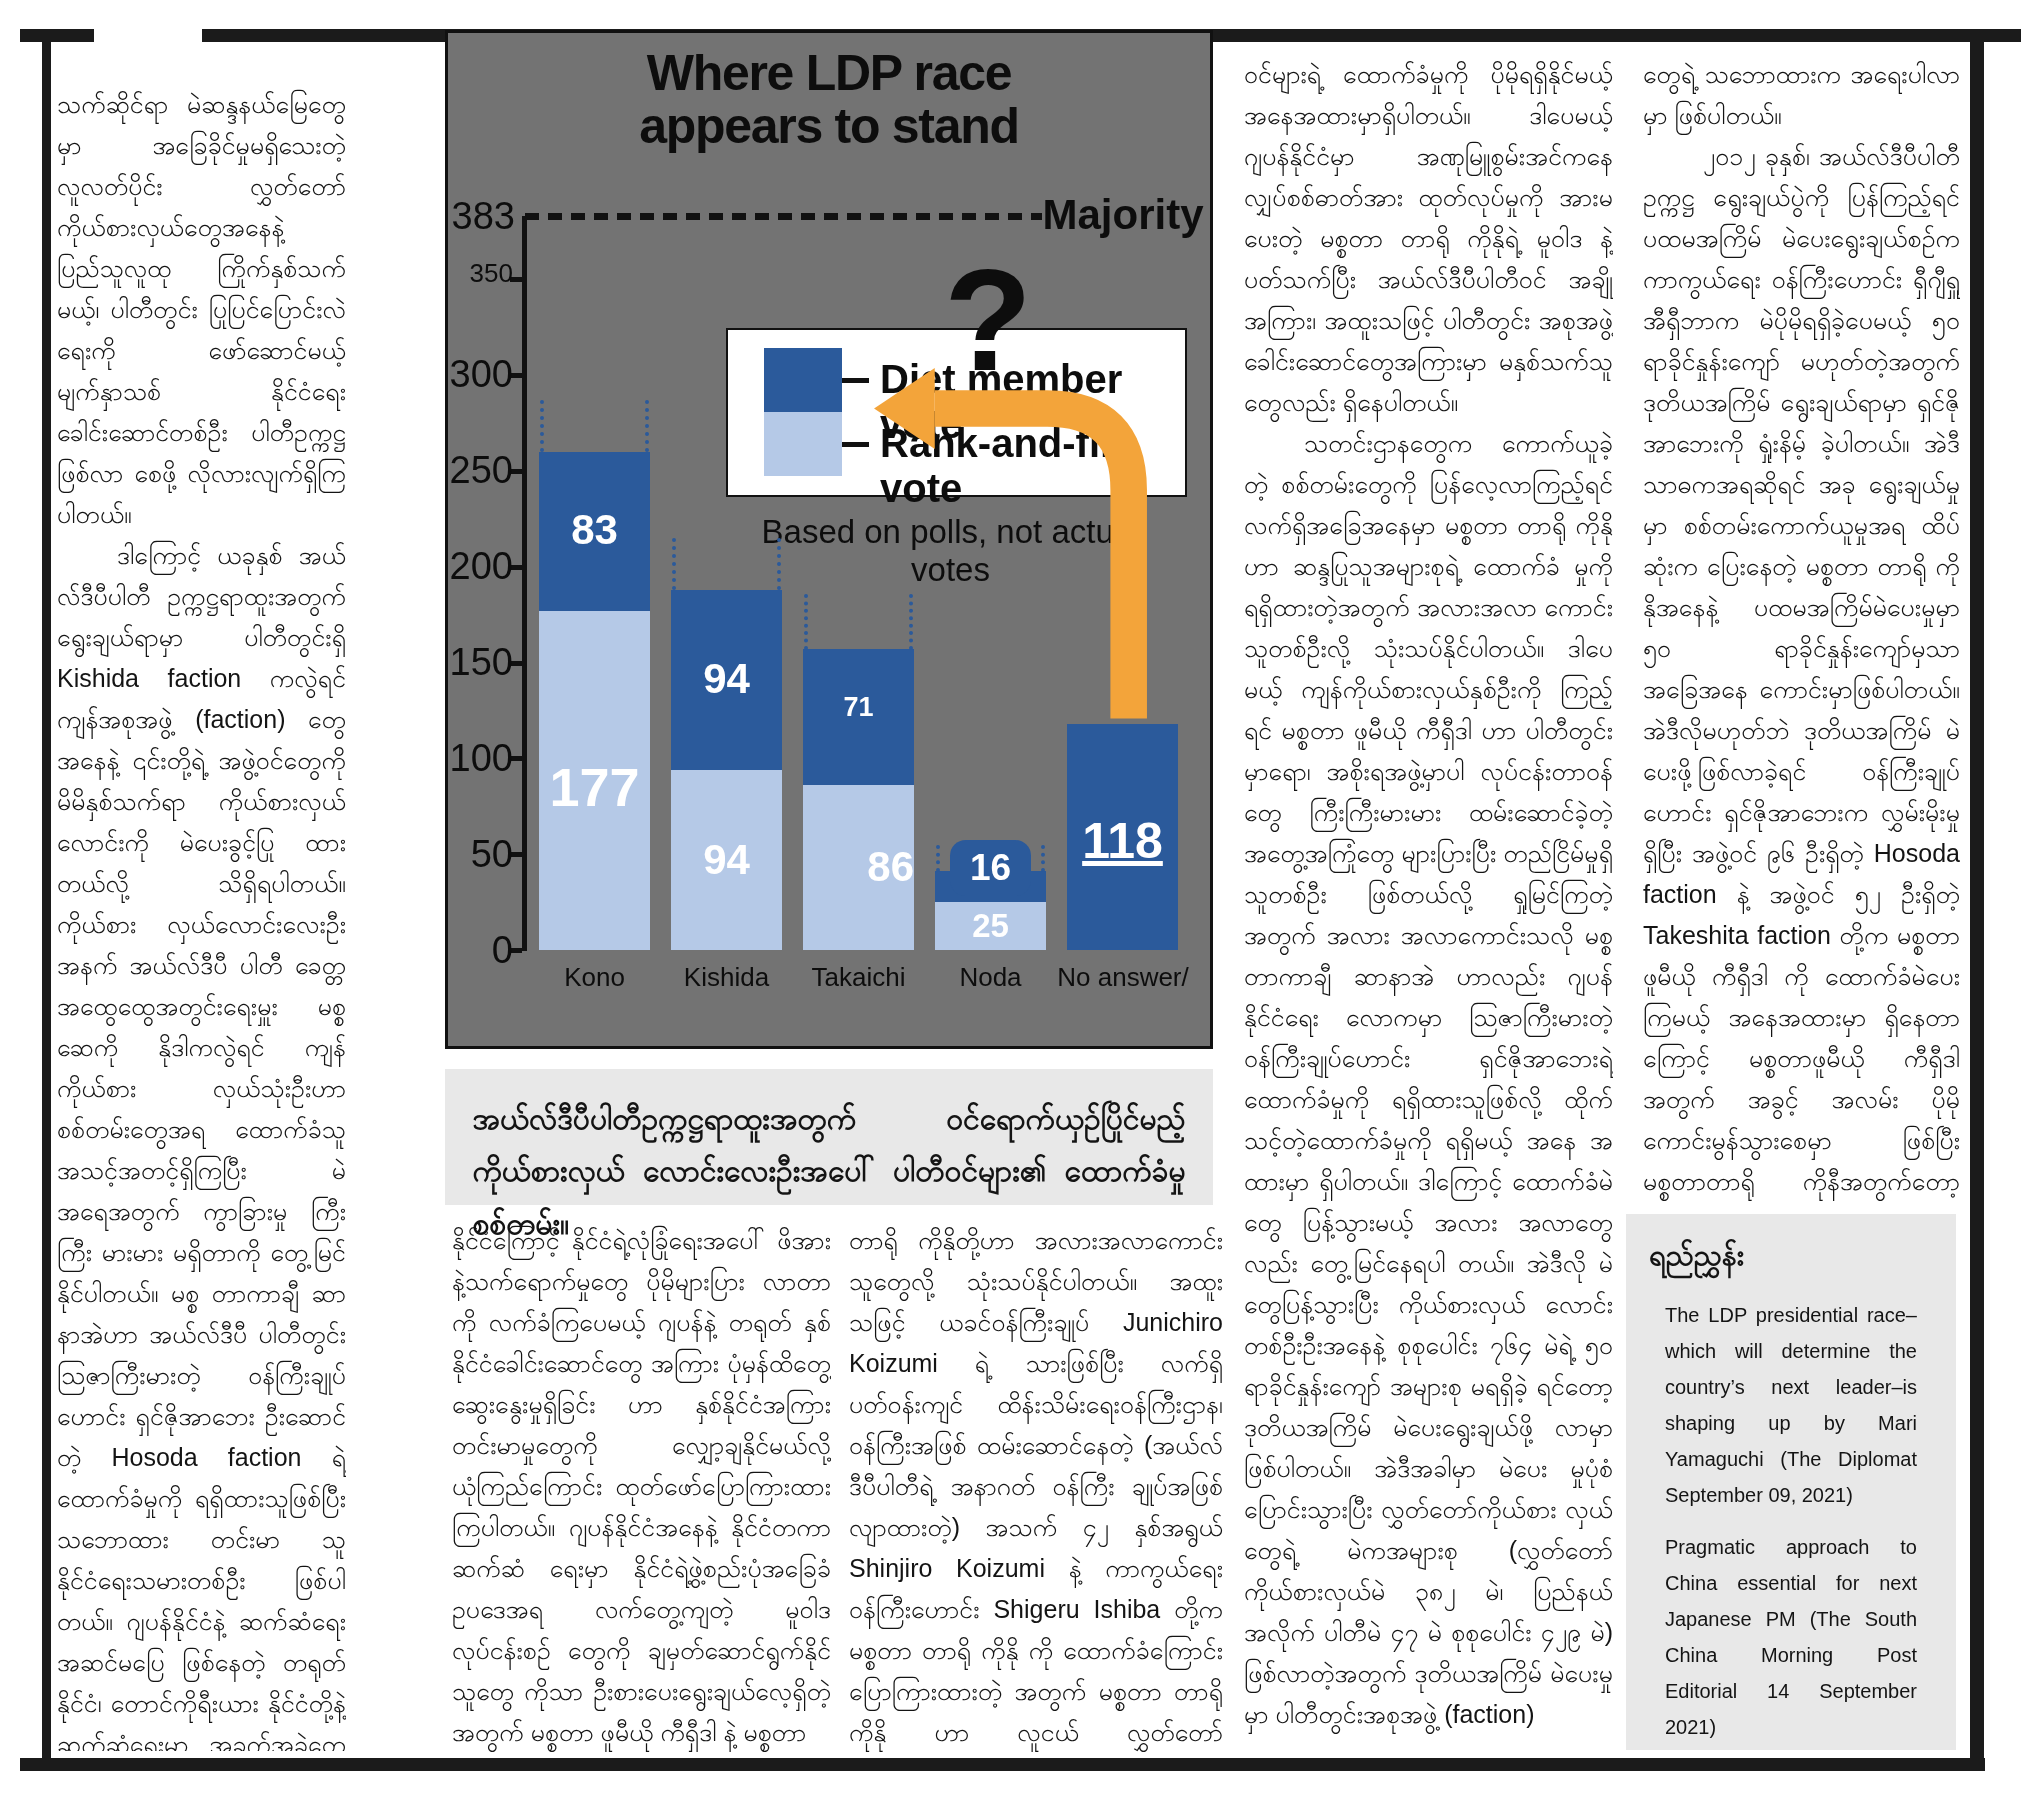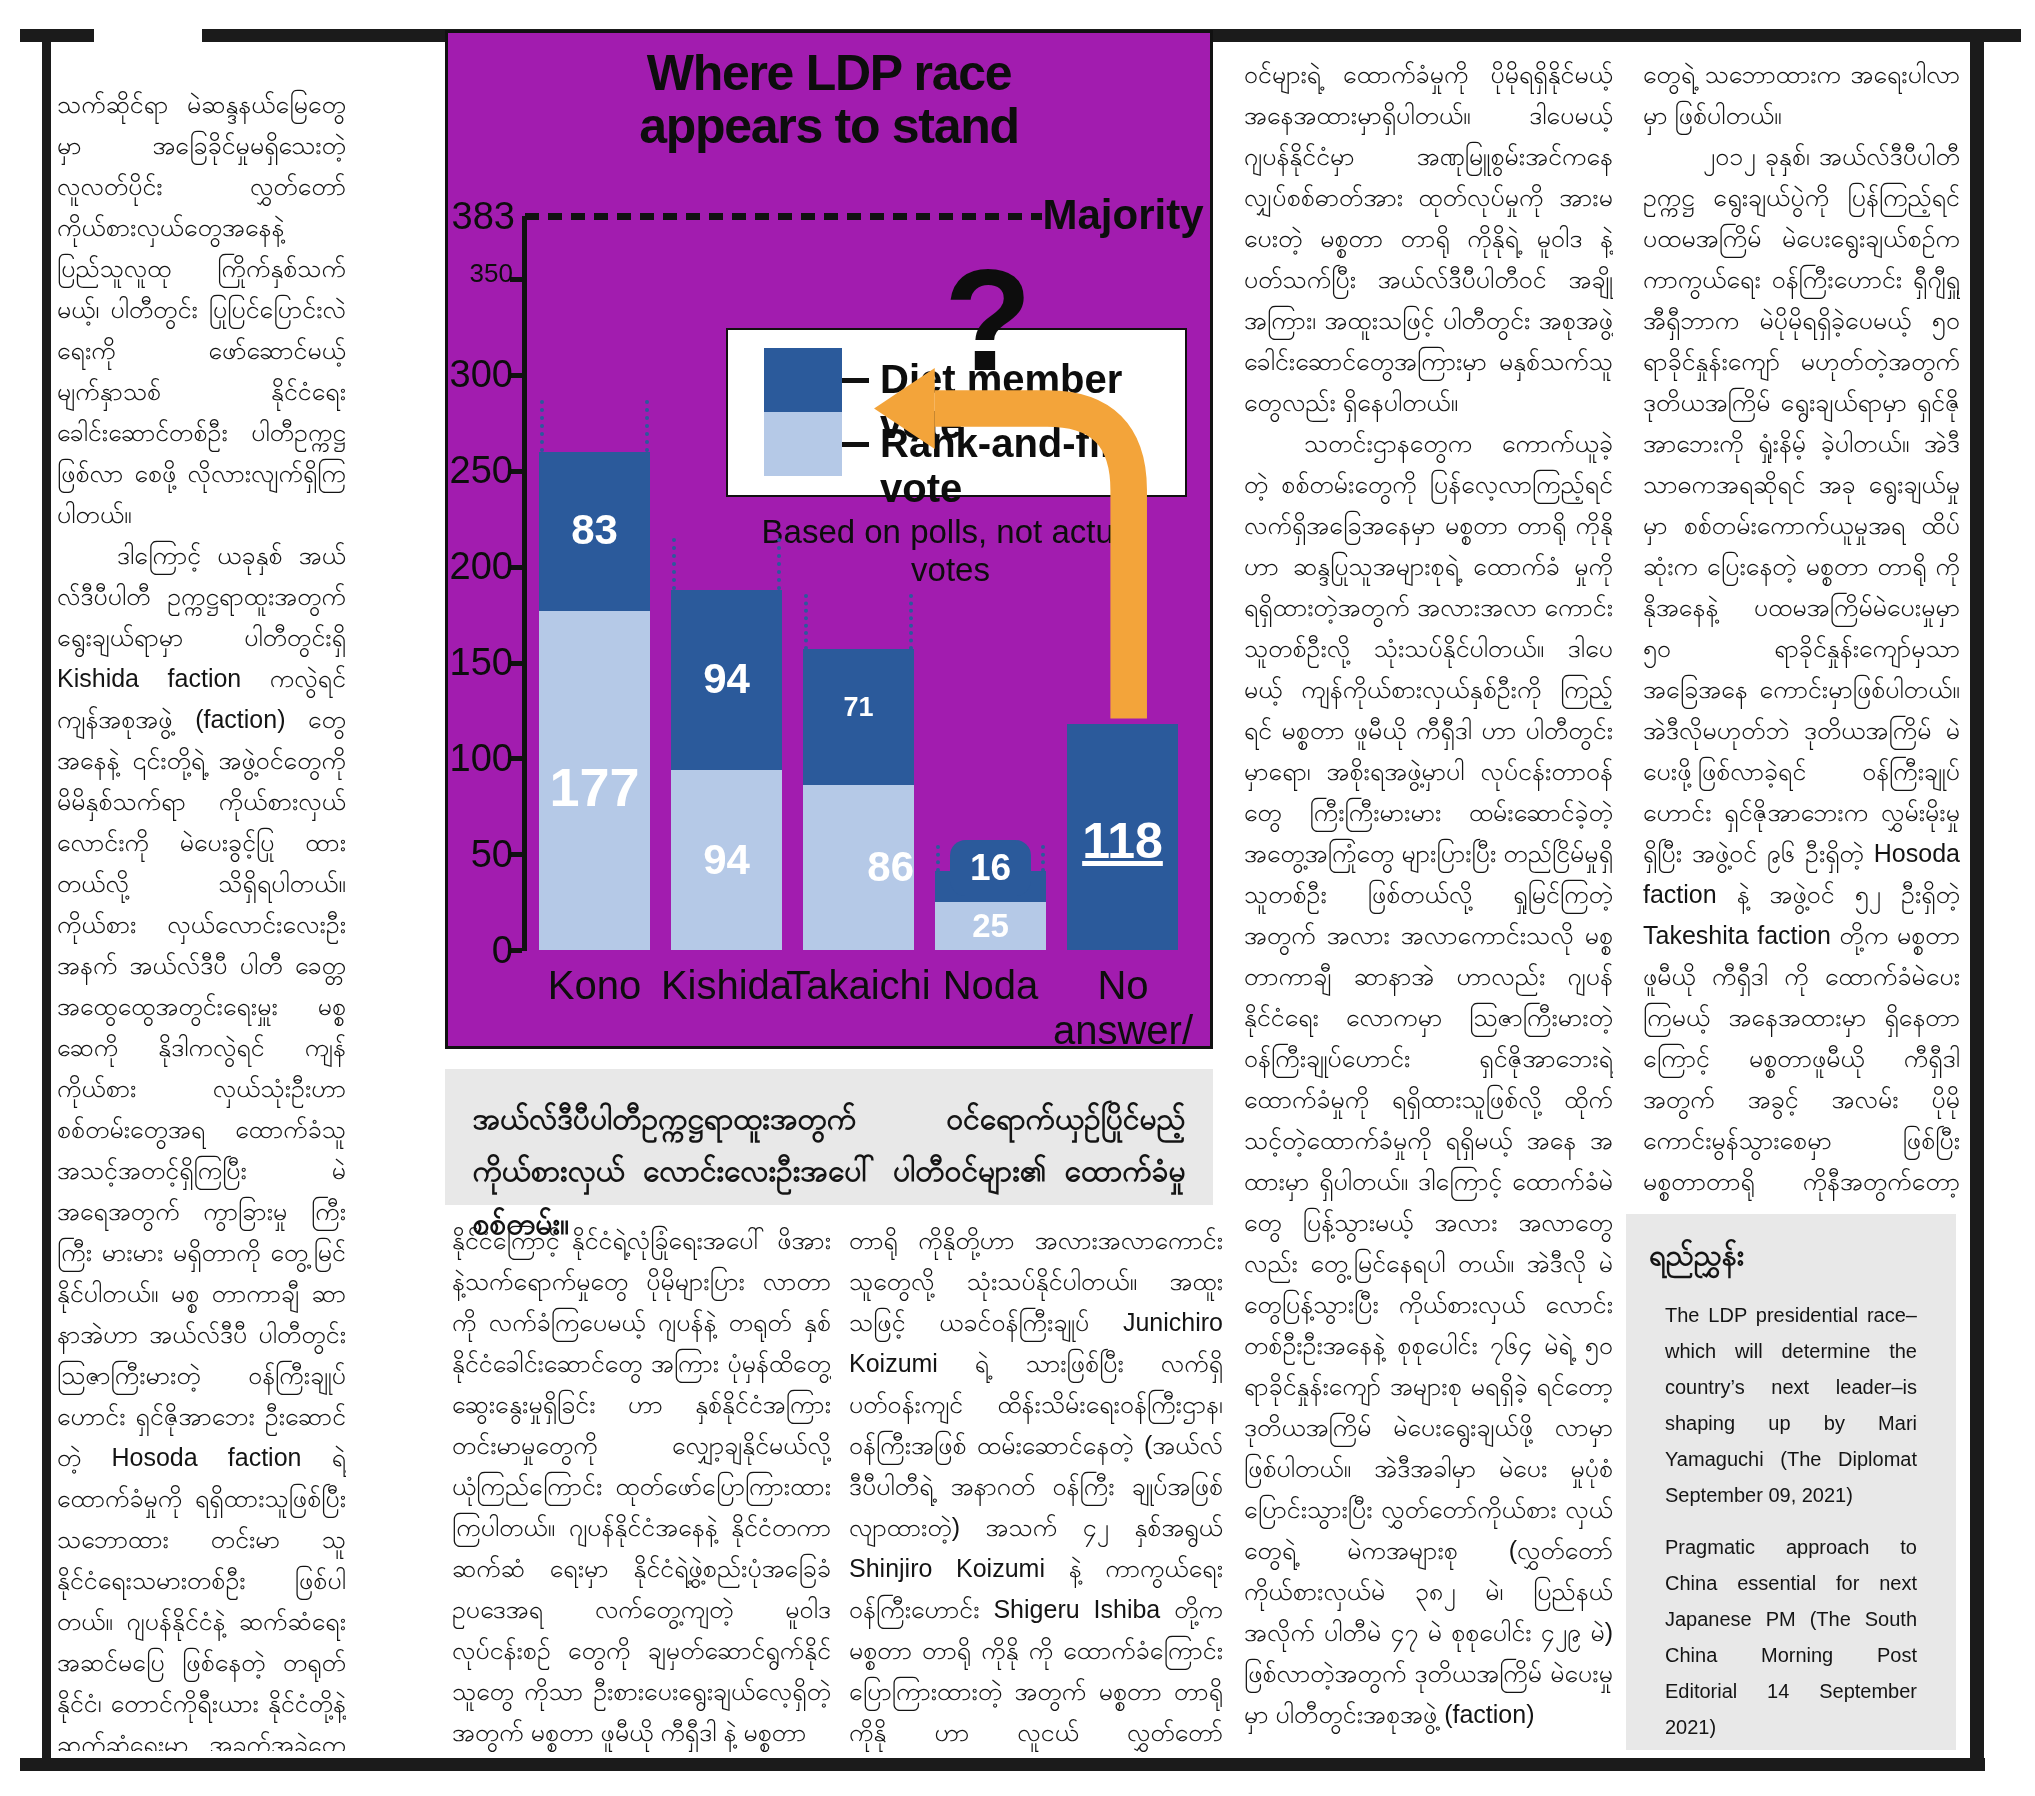--- a/index.html
+++ b/index.html
@@ -9,37 +9,37 @@
   
   .bcol{position:absolute;font-size:25px;line-height:41px;text-align:justify;color:#141414;overflow:hidden;}
   .bcol p{margin:0 0 0 0;}
   .bcol p.indent{text-indent:60px;}
   #col1{left:57px;top:84px;width:289px;height:1667px;}
   #col2{left:452px;top:1220px;width:379px;height:537px;}
   #col3{left:849px;top:1220px;width:374px;height:537px;}
   #col4{left:1244px;top:54px;width:369px;height:1700px;}
   #col5{left:1643px;top:54px;width:317px;height:1151px;}
   
-  #chart{position:absolute;left:445px;top:30px;width:768px;height:1019px;background:#a21caf;
+  #chart{position:absolute;left:445px;top:30px;width:768px;height:1019px;background:#737373;
          border:3.3px solid #111;box-sizing:border-box;overflow:hidden;}
   #chart .abs{position:absolute;}
   #chart-title{left:0;top:14.4px;width:100%;text-align:center;font-size:50px;font-weight:800;
                line-height:1.06;letter-spacing:-1.3px;color:#0d0d0d;}
   #majority-line{left:77px;top:180px;width:517px;height:6.5px;
      background:repeating-linear-gradient(90deg,#111 0 14.4px,rgba(0,0,0,0) 14.4px 23px);}
   #majority-label{right:6.5px;top:158px;font-size:42px;font-weight:700;color:#0d0d0d;}
   #majority-value{left:0;top:162px;width:67px;text-align:right;font-size:38px;color:#0d0d0d;}
   #axis-line{left:74px;top:183px;width:4.6px;height:735px;background:#111;}
   #legend{left:278px;top:295px;width:457px;height:165px;border:2.6px solid #111;background:#fff;}
   #legend .sw{position:absolute;left:36px;width:78px;height:64px;}
   #legend .conn{position:absolute;left:114px;width:27.4px;height:4.6px;background:#111;}
   #legend .ll{position:absolute;left:152px;font-size:40px;font-weight:600;color:#0d0d0d;}
   #chart-note{left:274px;top:480px;width:457px;text-align:center;font-size:33px;color:#0d0d0d;}
   #qmark{left:496px;top:216px;font-size:144px;font-weight:900;color:#0d0d0d;line-height:1;}
-  .xlab{font-size:40px;color:#0d0d0d;text-align:center;line-height:1.12;}
+  .xlab{font-size:26px;color:#0d0d0d;text-align:center;line-height:1.12;}
   
   #caption{position:absolute;left:445px;top:1069px;width:768px;height:136px;background:#e8e8e8;
            box-sizing:border-box;padding:23.5px 27.4px;font-size:30px;font-weight:600;line-height:1.75;
            text-align:justify;color:#141414;}
   #refs{position:absolute;left:1626px;top:1214px;width:330px;height:536px;background:#e8e8e8;
         box-sizing:border-box;padding:22px 23px;overflow:hidden;}
   #refs h3{margin:0 0 18.3px 0;font-size:29px;font-weight:700;color:#141414;}
   #refs p{margin:16px;font-size:20px;line-height:1.8;text-align:justify;color:#141414;}
 </style>
 </head>

